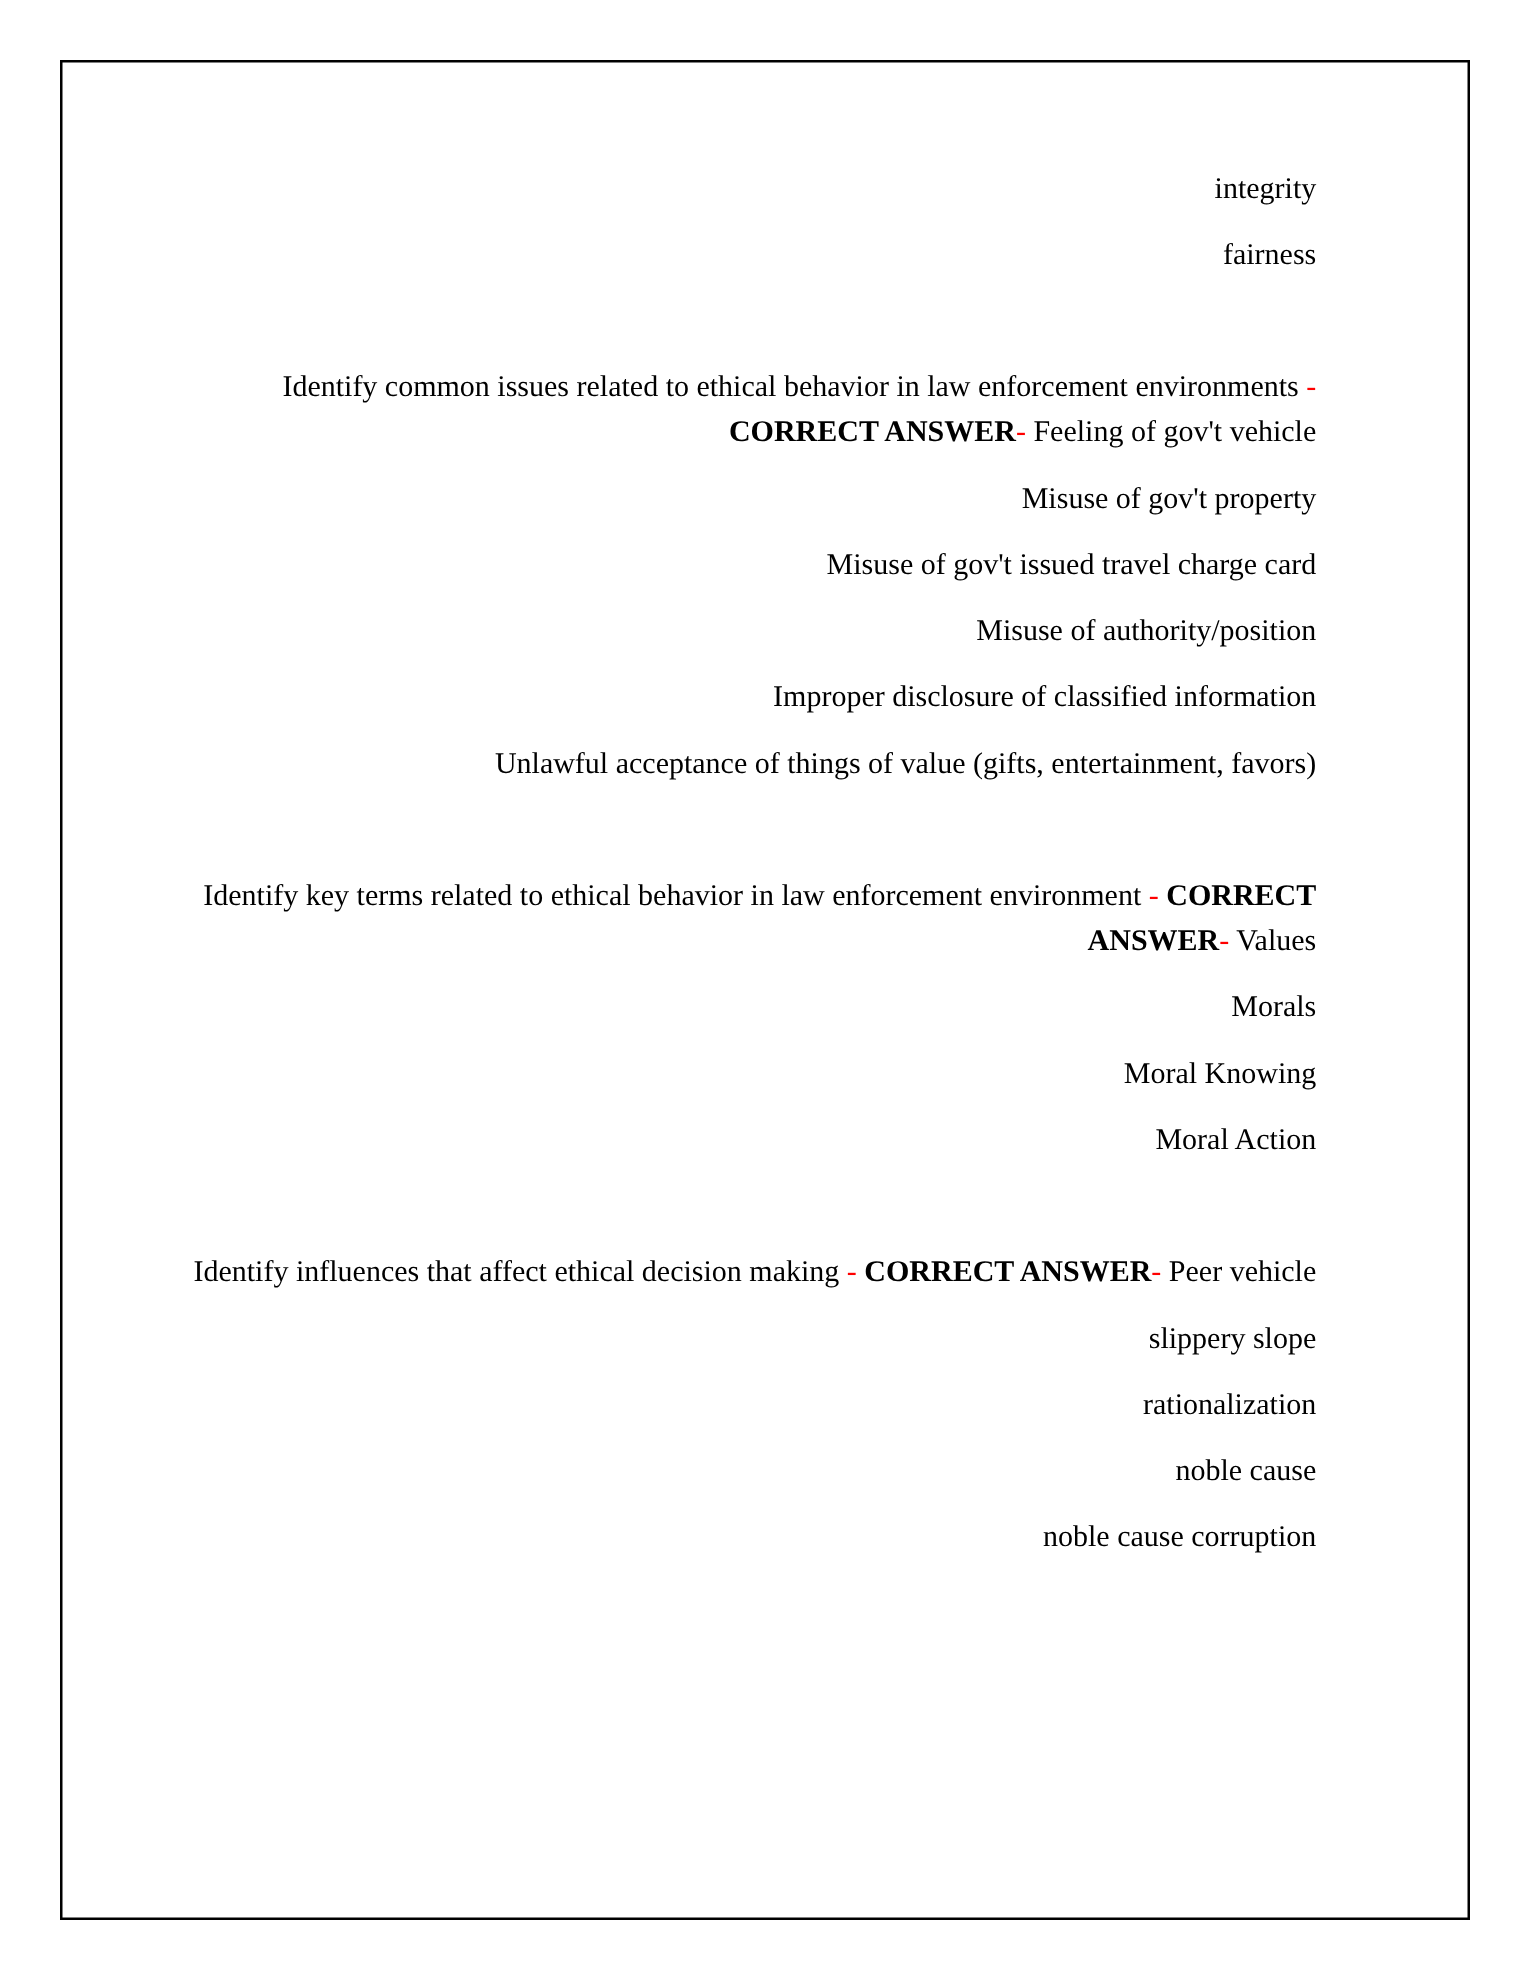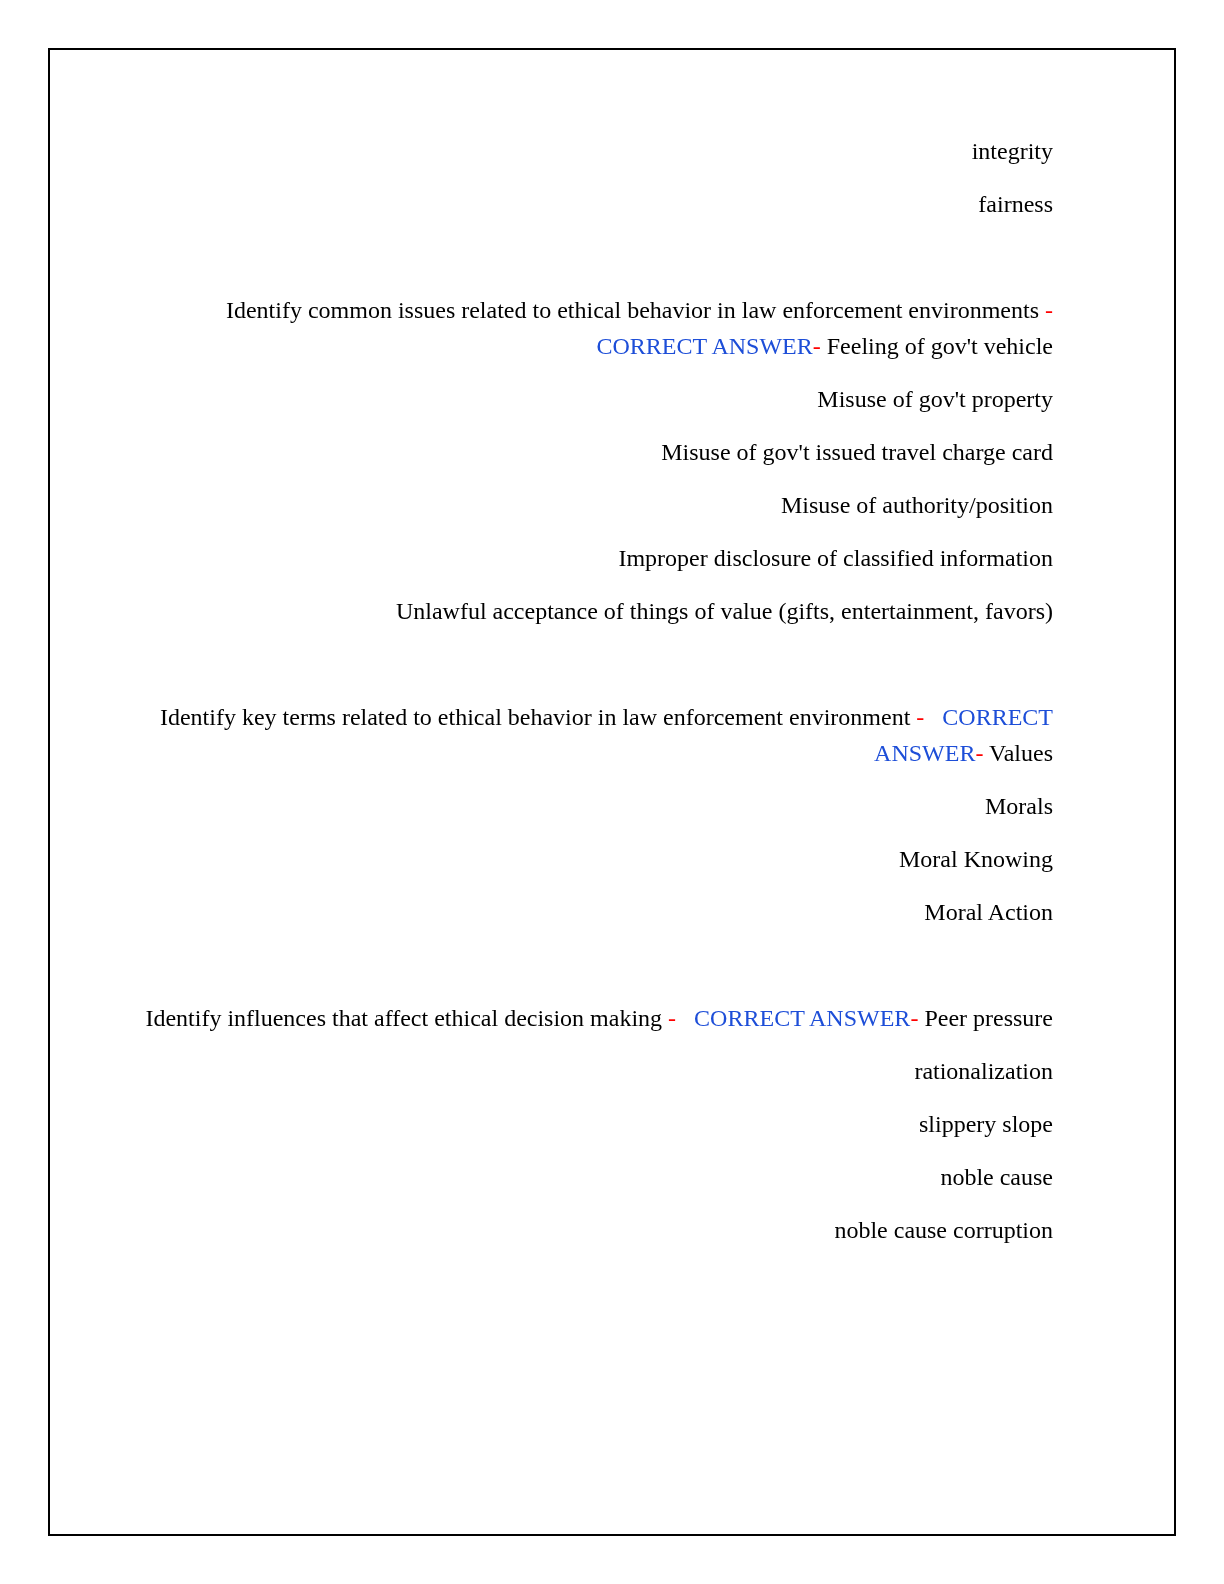--- a/index.html
+++ b/index.html
@@ -37,23 +37,22 @@
     margin: 0 0 17px 0;
     padding: 0;
   }
   .content p.blank {
     height: 36px;
   }
   .red {
     color: #ff0000;
   }
   .red-bold {
-    color: #1d4ed8;
-    font-weight: normal;
-    margin-left: 12px;
+    color: #000000;
+    font-weight: bold;
   }
 </style>
 </head>
 <body>
 
 <div class="page-border"></div>
 
 <div class="content">
 
   <p>integrity</p>
@@ -72,20 +71,20 @@
   <p class="blank"></p>
 
   <p><span>Identify key terms related to ethical behavior in law enforcement environment </span><span class="red">- </span><span class="red-bold">CORRECT ANSWER</span><span class="red">-</span><span> Values</span></p>
 
   <p>Morals</p>
   <p>Moral Knowing</p>
   <p>Moral Action</p>
 
   <p class="blank"></p>
 
-  <p><span>Identify influences that affect ethical decision making </span><span class="red">- </span><span class="red-bold">CORRECT ANSWER</span><span class="red">-</span><span> Peer pressure</span></p>
+  <p><span>Identify influences that affect ethical decision making </span><span class="red">- </span><span class="red-bold">CORRECT ANSWER</span><span class="red">-</span><span> Peer vehicle</span></p>
 
+  <p>slippery slope</p>
   <p>rationalization</p>
-  <p>slippery slope</p>
   <p>noble cause</p>
   <p>noble cause corruption</p>
 
 </div>
 
 </body></html>

